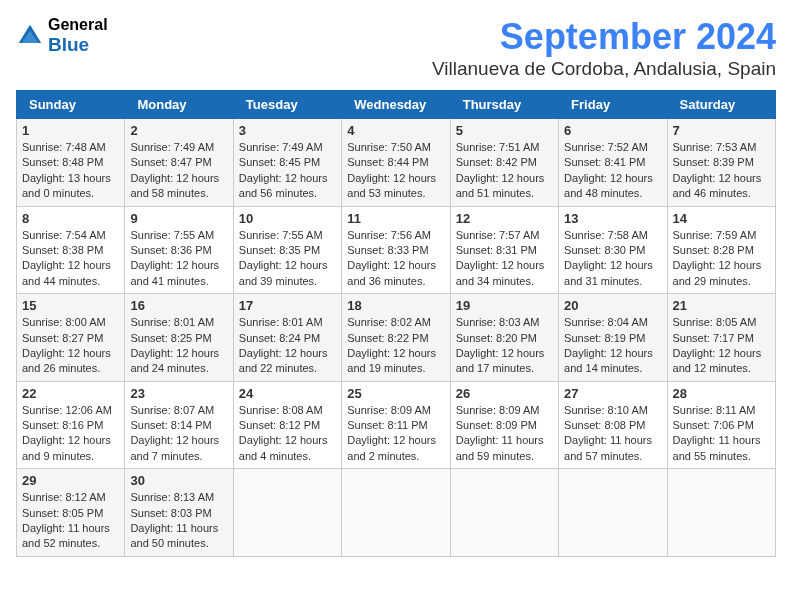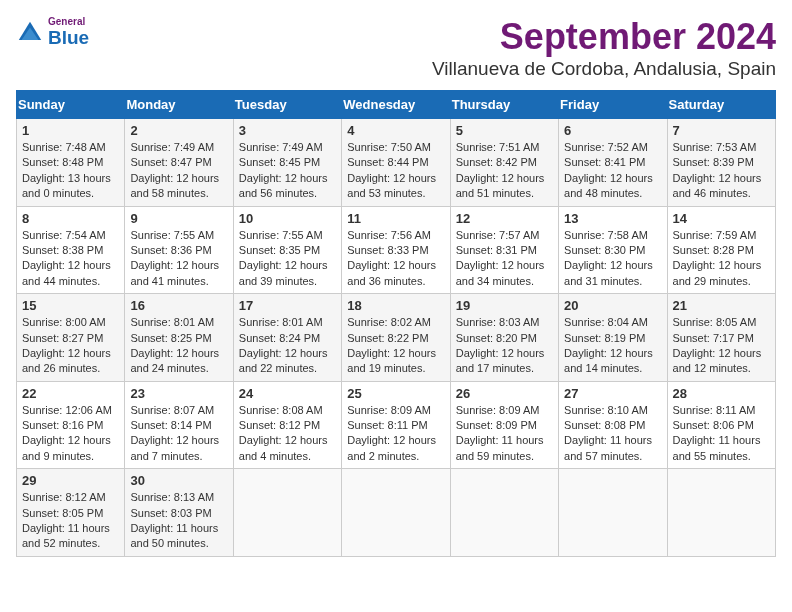--- a/index.html
+++ b/index.html
@@ -24,35 +24,35 @@
     .logo-icon {
       width: 28px;
       height: 28px;
     }
     .title-area {
       text-align: right;
     }
     .month-title {
       font-size: 36px;
       font-weight: bold;
-      color: #701a75;
+      color: #3b82f6;
     }
     .subtitle {
       font-size: 19px;
       color: #333;
     }
     table {
       width: 100%;
       border-collapse: collapse;
       font-size: 11px;
     }
     thead tr th {
       background-color: #1a6bb5;
       color: #fff;
-      padding: 6px 1px;
+      padding: 6px 12px;
       text-align: left;
       font-size: 13px;
       font-weight: bold;
       border: 1px solid #1a6bb5;
     }
     tbody tr td {
       border: 1px solid #ccc;
       vertical-align: top;
       padding: 4px 5px;
       min-height: 70px;
@@ -84,21 +84,21 @@
 </head>
 <body>
 
 <div class="header-area">
   <div class="logo">
     <svg class="logo-icon" viewBox="0 0 40 40" xmlns="http://www.w3.org/2000/svg">
       <polygon points="20,4 36,30 4,30" fill="#1a6bb5"></polygon>
       <polygon points="20,12 32,30 8,30" fill="#5baee8" opacity="0.5"></polygon>
     </svg>
     <div>
-      <div style="font-size:10px;font-weight:bold;color:#701a75;">General</div>
+      <div style="font-size:16px;font-weight:bold;color:#000000;">General</div>
       <div style="font-size:19px;font-weight:bold;color:#1a6bb5;">Blue</div>
     </div>
   </div>
   <div class="title-area">
     <div class="month-title">September 2024</div>
     <div class="subtitle">Villanueva de Cordoba, Andalusia, Spain</div>
   </div>
 </div>
 
 <table>
@@ -306,21 +306,21 @@
         <td>
           <span class="day-num">27</span>
           <div class="day-info">Sunrise: 8:10 AM
 Sunset: 8:08 PM
 Daylight: 11 hours
 and 57 minutes.</div>
         </td>
         <td>
           <span class="day-num">28</span>
           <div class="day-info">Sunrise: 8:11 AM
-Sunset: 8:06 PM
+Sunset: 7:06 PM
 Daylight: 11 hours
 and 55 minutes.</div>
         </td>
       </tr>
       <tr>
         <td>
           <span class="day-num">29</span>
           <div class="day-info">Sunrise: 8:12 AM
 Sunset: 8:05 PM
 Daylight: 11 hours

